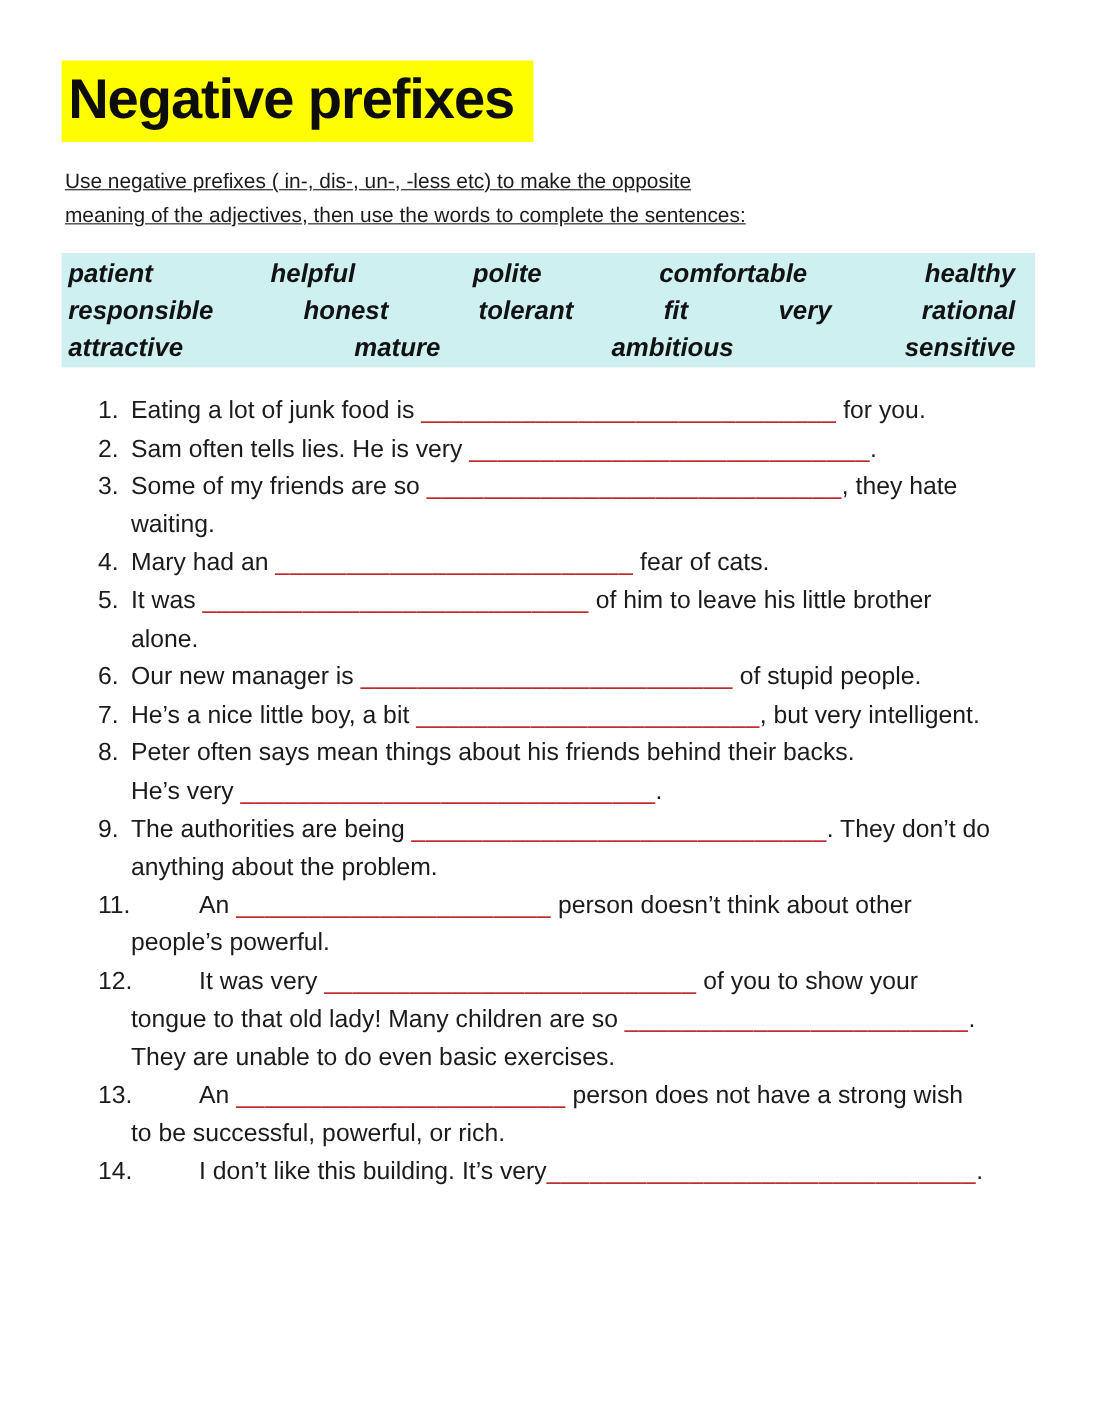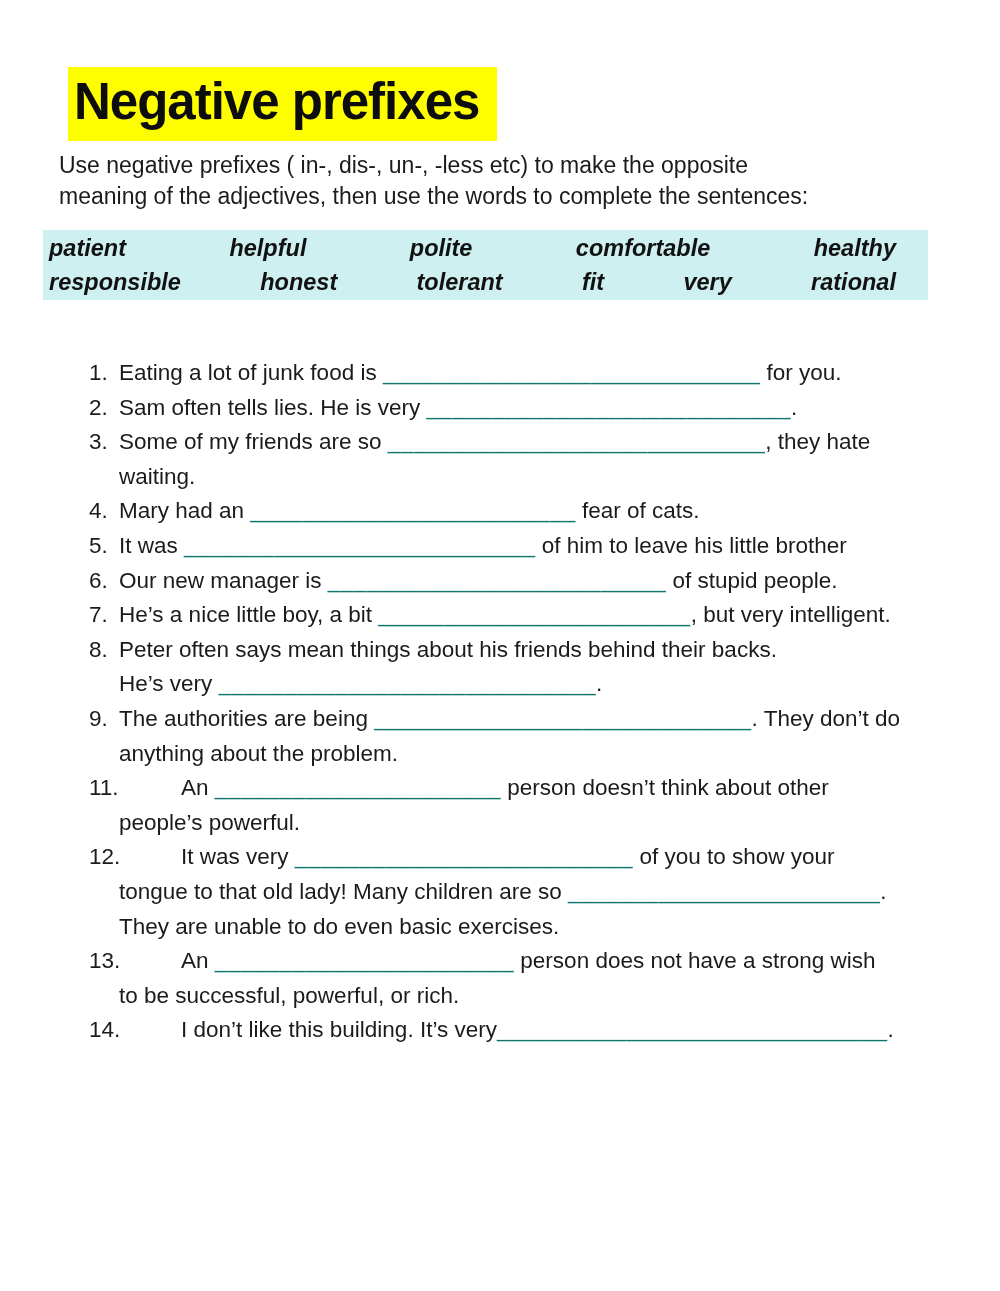--- a/index.html
+++ b/index.html
@@ -13,48 +13,49 @@
     height: 1291px;
     background: #ffffff;
     font-family: "Liberation Sans", sans-serif;
     color: #1b1b1b;
     overflow: hidden;
   }
   .title {
     position: absolute;
     top: 55px;
     left: 56px;
-    margin: 12px;
+    margin: 0;
     display: inline-block;
     background: #fefe00;
     color: #0d0d0d;
     font-size: 51px;
     font-weight: 700;
     line-height: 64px;
     letter-spacing: -1px;
     padding: 3px 18px 7px 6px;
     white-space: nowrap;
   }
   .intro {
     position: absolute;
     top: 150px;
     left: 59px;
     width: 890px;
-    font-size: 23px;
+    font-size: 19px;
     line-height: 31px;
+    text-decoration: underline;
   }
   .intro .intro-line { white-space: nowrap; }
   .wordbank {
     position: absolute;
     top: 230px;
-    left: 43px;
+    left: 56px;
     width: 885px;
     background: #cef0f0;
     box-sizing: border-box;
-    padding: 1px 32px 1px 6px;
+    padding: 1px 18px 1px 6px;
     font-size: 23.5px;
     font-weight: 700;
     font-style: italic;
     color: #121212;
   }
   .wb-row {
     display: flex;
     justify-content: space-between;
     line-height: 34px;
     white-space: nowrap;
@@ -70,21 +71,21 @@
   .ex-item { position: relative; padding-left: 62px; }
   .ex-num {
     position: absolute;
     left: 32px;
     top: 0;
   }
   .ex-item.wide .ex-line.first { text-indent: 62px; }
   .ex-line { white-space: nowrap; }
   .blank {
     letter-spacing: 0.5px;
-    color: #0f766e;
+    color: #b91c1c;
     text-align: right;
   }
 </style>
 </head>
 <body>
 
 <div class="page">
 
   <h1 class="title">Negative prefixes</h1>
 
@@ -102,20 +103,26 @@
         <span>healthy</span>
       </div>
       <div class="wb-row">
         <span>responsible</span>
         <span>honest</span>
         <span>tolerant</span>
         <span>fit</span>
         <span>very</span>
         <span>rational</span>
       </div>
+      <div class="wb-row">
+        <span>attractive</span>
+        <span>mature</span>
+        <span>ambitious</span>
+        <span>sensitive</span>
+      </div>
     </div>
 
   <div class="exercise" id="exercise">
       <div class="ex-item">
         <span class="ex-num">1.</span>
         <div class="ex-line first">Eating a lot of junk food is <span class="blank">_____________________________</span> for you.</div>
       </div>
       <div class="ex-item">
         <span class="ex-num">2.</span>
         <div class="ex-line first">Sam often tells lies. He is very <span class="blank">____________________________</span>.</div>
@@ -125,20 +132,21 @@
         <div class="ex-line first">Some of my friends are so <span class="blank">_____________________________</span>, they hate</div>
         <div class="ex-line">waiting.</div>
       </div>
       <div class="ex-item">
         <span class="ex-num">4.</span>
         <div class="ex-line first">Mary had an <span class="blank">_________________________</span> fear of cats.</div>
       </div>
       <div class="ex-item">
         <span class="ex-num">5.</span>
         <div class="ex-line first">It was <span class="blank">___________________________</span> of him to leave his little brother</div>
+        <div class="ex-line">alone.</div>
       </div>
       <div class="ex-item">
         <span class="ex-num">6.</span>
         <div class="ex-line first">Our new manager is <span class="blank">__________________________</span> of stupid people.</div>
       </div>
       <div class="ex-item">
         <span class="ex-num">7.</span>
         <div class="ex-line first">He’s a nice little boy, a bit <span class="blank">________________________</span>, but very intelligent.</div>
       </div>
       <div class="ex-item">

